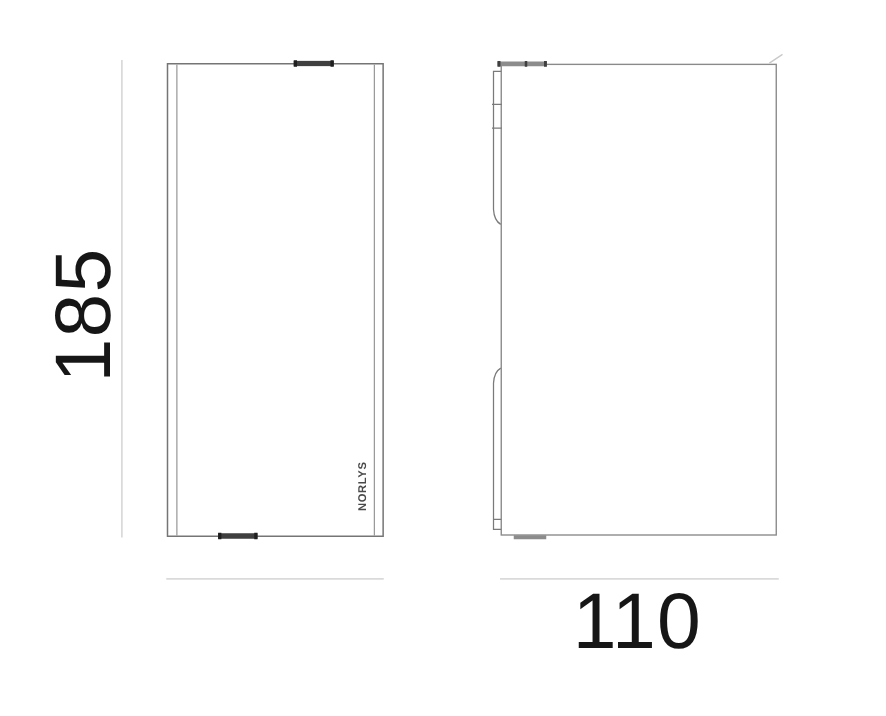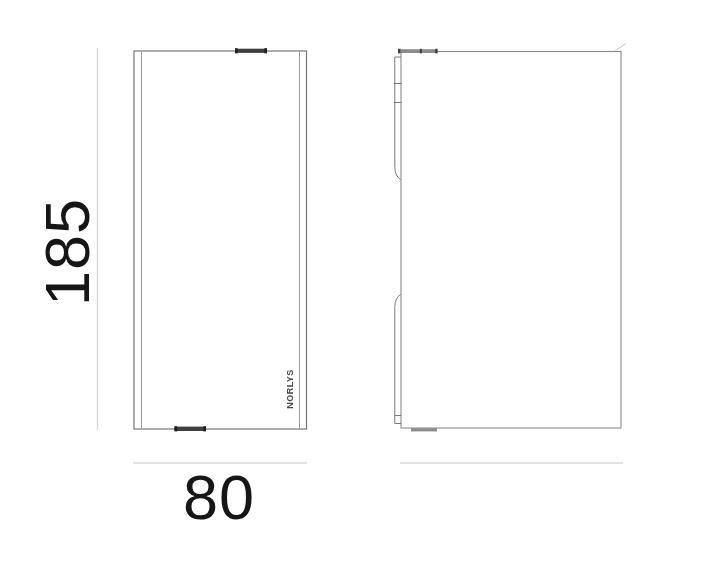--- a/index.html
+++ b/index.html
@@ -101,18 +101,18 @@
 
     <g stroke="#dadada" stroke-width="1.4">
       <line x1="97.5" y1="48" x2="97.5" y2="430"></line>
       <line x1="133" y1="463" x2="307" y2="463"></line>
       <line x1="400" y1="463" x2="623" y2="463"></line>
     </g>
   </svg>
 
   <div class="dim-label vertical" style="left:-43px; top:219px; width:220px; height:66px;">185</div>
 
-  <div class="dim-label" style="left:119px; top:464px; width:200px; height:66px;">80</div>
 
+  <div class="dim-label" style="left:400px; top:464px; width:220px; height:66px;">110</div>
 
   <div class="logo-label" style="left:260px; top:383px; width:60px; height:12px;">NORLYS</div>
 
 </div>
 
 </body></html>

